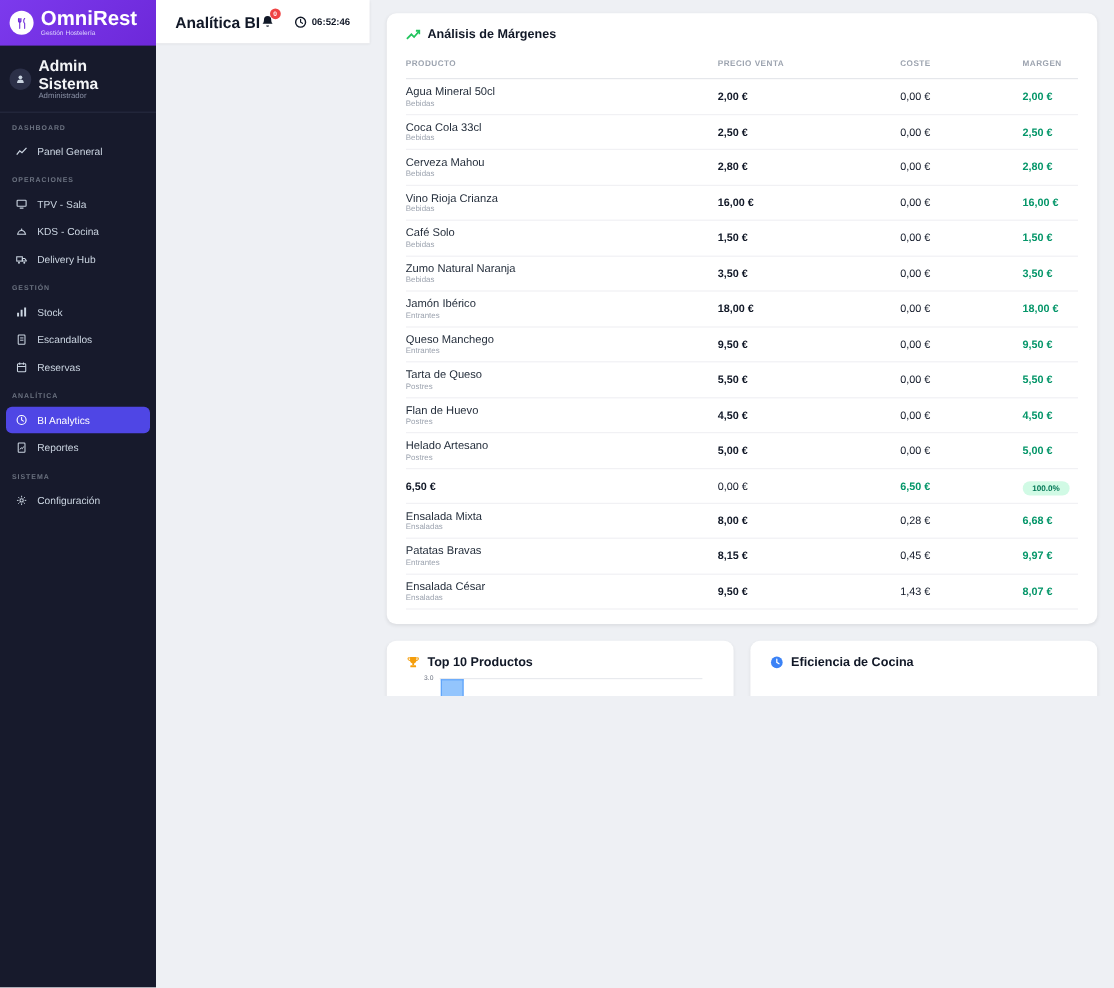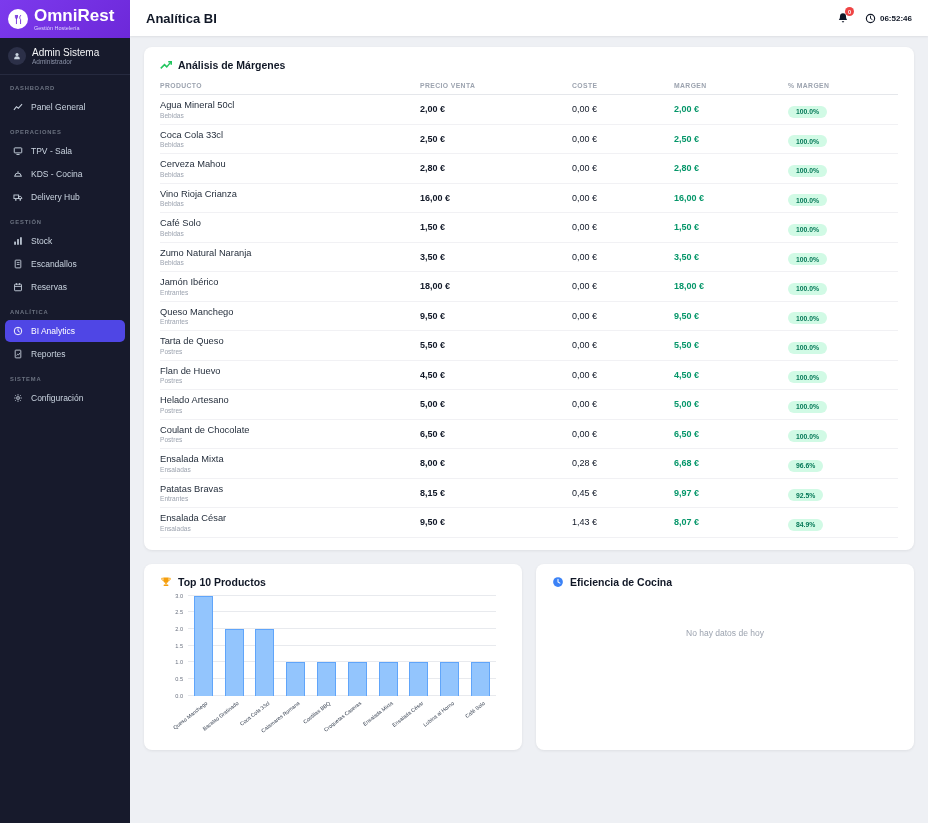--- a/index.html
+++ b/index.html
@@ -7,30 +7,30 @@
   body { font-family:"Liberation Sans", sans-serif; background:#eef0f4; display:flex; overflow:hidden; color:#111827; }
 
   
   .sidebar { width:130px; min-width:130px; background:#171a2c; display:flex; flex-direction:column; }
   .brand { background:linear-gradient(135deg,#7c3aed,#6d28d9); height:38px; display:flex; align-items:center; gap:6px; padding:0 8px; }
   .brand-logo { width:20px; height:20px; min-width:20px; border-radius:50%; background:#fff; display:flex; align-items:center; justify-content:center; color:#6d28d9; }
   .brand-name { font-size:17px; font-weight:bold; color:#fff; line-height:1.1; }
   .brand-sub { font-size:5.5px; color:#ddd6fe; }
   .user { display:flex; align-items:center; gap:6px; padding:9px 8px; border-bottom:1px solid #262a3f; }
   .avatar { width:18px; height:18px; min-width:18px; border-radius:50%; background:#2c3048; display:flex; align-items:center; justify-content:center; }
-  .user-name { font-size:10px; font-weight:normal; color:#f3f4f6; }
+  .user-name { font-size:13px; font-weight:bold; color:#f3f4f6; }
   .user-role { font-size:6.5px; color:#8b92a7; }
   .nav-section { font-size:5.8px; color:#6b7280; letter-spacing:.8px; padding:10px 10px 4px; font-weight:bold; }
   .nav-item { display:flex; align-items:center; gap:7px; padding:6px 8px; margin:1px 5px; border-radius:5px; font-size:8.5px; color:#cbd5e1; cursor:pointer; }
   .nav-item.active { background:#4f46e5; color:#fff; }
   .nav-icon { display:flex; width:11px; min-width:11px; }
   .nav-icon svg { width:10px; height:10px; }
 
   
-  .main { flex:1; display:flex; flex-direction:column; height:823px; overflow:hidden; }
+  .main { flex:1; display:flex; flex-direction:row; height:580px; overflow:hidden; }
   .topbar { background:#fff; height:36px; min-height:36px; display:flex; align-items:center; justify-content:space-between; padding:0 16px; box-shadow:0 1px 2px rgba(0,0,0,.07); z-index:2; }
   .topbar h1 { font-size:13px; color:#111827; }
   .topbar-right { display:flex; align-items:center; gap:16px; }
   .bell { position:relative; display:flex; cursor:pointer; }
   .badge { position:absolute; top:-5px; right:-5px; background:#ef4444; color:#fff; font-size:5.5px; font-weight:bold; width:9px; height:9px; border-radius:50%; display:flex; align-items:center; justify-content:center; }
   .clockwrap { display:flex; align-items:center; gap:4px; font-size:8px; font-weight:bold; color:#111827; }
 
   .content { flex:1; padding:11px 14px 14px; overflow:auto; }
   .card { background:#fff; border-radius:8px; box-shadow:0 1px 3px rgba(0,0,0,.07); padding:12px 16px; }
   .card-title { display:flex; align-items:center; gap:6px; font-size:10.5px; font-weight:bold; color:#111827; margin-bottom:8px; }
@@ -337,24 +337,20 @@
             <div>
               <div class="prod-name">Helado Artesano</div>
               <div class="prod-cat">Postres</div>
             </div>
             <div class="cell-price">5,00 €</div>
             <div class="cell-cost">0,00 €</div>
             <div class="cell-margin">5,00 €</div>
             <div><span class="pill">100.0%</span></div>
           </div>
           <div class="trow">
-            <div>
-              <div class="prod-name">Coulant de Chocolate</div>
-              <div class="prod-cat">Postres</div>
-            </div>
             <div class="cell-price">6,50 €</div>
             <div class="cell-cost">0,00 €</div>
             <div class="cell-margin">6,50 €</div>
             <div><span class="pill">100.0%</span></div>
           </div>
           <div class="trow">
             <div>
               <div class="prod-name">Ensalada Mixta</div>
               <div class="prod-cat">Ensaladas</div>
             </div>

